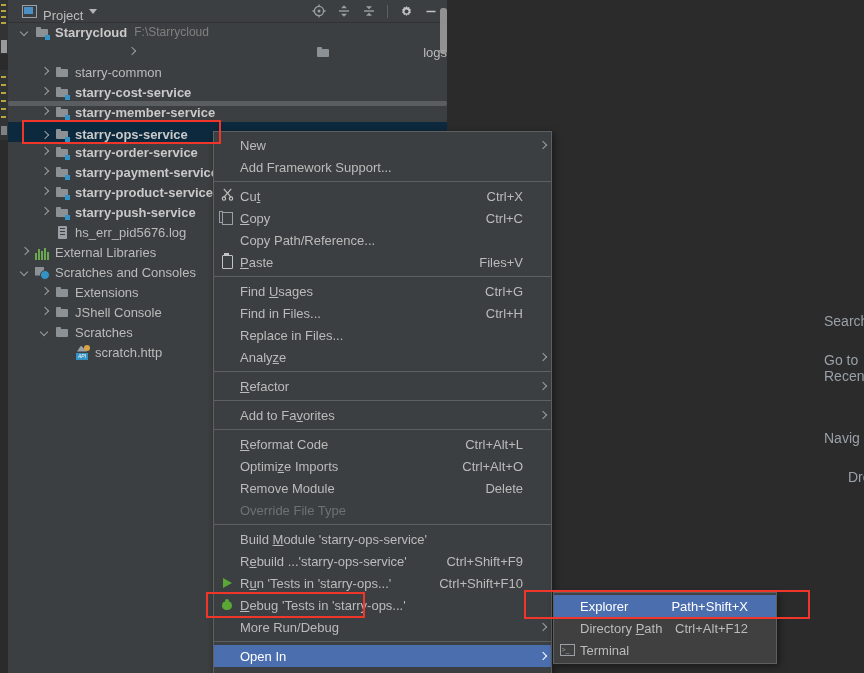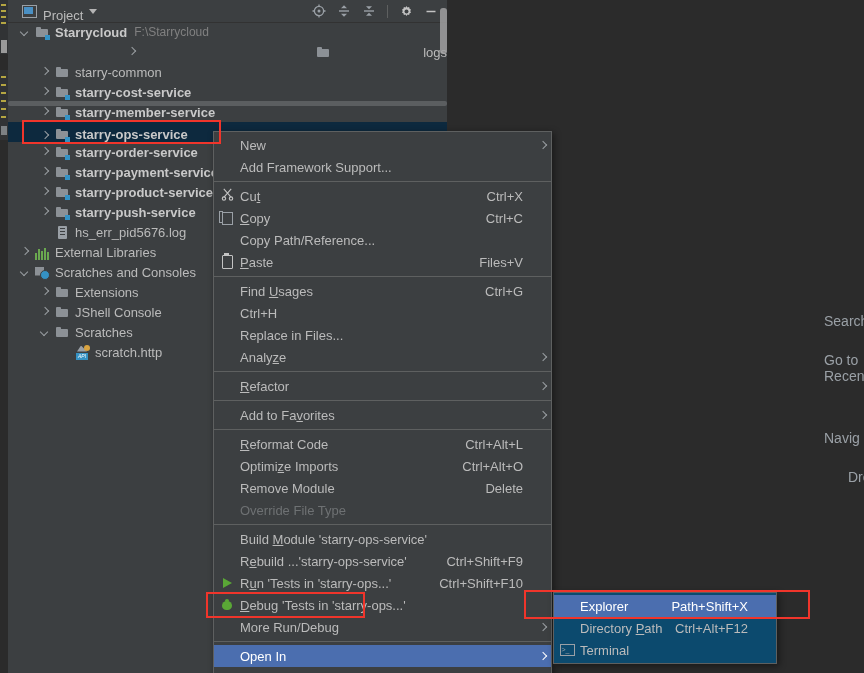--- a/index.html
+++ b/index.html
@@ -82,21 +82,21 @@
   .mi .marrow{width:16px;flex:0 0 16px;display:flex;align-items:center;justify-content:center;}
   .mi .marrow:after{content:"";width:5px;height:5px;border-right:1.6px solid #9a9fa3;border-bottom:1.6px solid #9a9fa3;transform:rotate(-45deg);}
   .mi.disabled .mtext{color:#6e7173;}
   .mi.highlight{background:#4b6eaf;}
   .mi.highlight .mtext,.mi.highlight .maccel{color:#ffffff;}
   .mi.highlight .marrow:after{border-color:#ffffff;}
   .msep{height:1px;background:#5e6060;margin:3px 0;}
   .u{text-decoration:underline;}
 
   
-  #sub-menu{position:absolute;left:553px;top:592px;width:222px;background:#0c4a6e;
+  #sub-menu{position:absolute;left:553px;top:592px;width:222px;background:#404040;
      border:1px solid #5e6060;box-shadow:2px 2px 7px rgba(0,0,0,.45);padding:2px 0;}
 
   
   .g-scissors,.g-copy,.g-paste,.g-run,.g-debug,.g-reload,.g-terminal{display:block;}
   .g-copy{width:9px;height:11px;border:1.4px solid #9aa0a6;position:relative;}
   .g-copy:after{content:"";position:absolute;left:-4px;top:-2px;width:3px;height:10px;border:1.4px solid #9aa0a6;border-right:none;}
   .g-paste{width:9px;height:12px;border:1.4px solid #c3c3c3;border-radius:1px;position:relative;}
   .g-paste:after{content:"";position:absolute;left:1px;top:-3px;width:5px;height:3px;background:#c3c3c3;}
   .g-run{width:0;height:0;border-left:9px solid #5aa736;border-top:5px solid transparent;border-bottom:5px solid transparent;}
   .g-debug{width:10px;height:9px;background:#5aa736;border-radius:50% 50% 45% 45%;position:relative;}
@@ -382,20 +382,21 @@
     </div>
     <div class="msep"></div>
     <div class="mi">
       <span class="mico"></span>
       <span class="mtext">Find <span class="u">U</span>sages</span>
       <span class="maccel">Ctrl+G</span>
       <span class="marrow" style="visibility: hidden;"></span>
     </div>
     <div class="mi">
       <span class="mico"></span>
+      <span class="mtext">Find in Files...</span>
       <span class="maccel">Ctrl+H</span>
       <span class="marrow" style="visibility: hidden;"></span>
     </div>
     <div class="mi">
       <span class="mico"></span>
       <span class="mtext">Replace in Files...</span>
       <span class="marrow" style="visibility: hidden;"></span>
     </div>
     <div class="mi">
       <span class="mico"></span>

